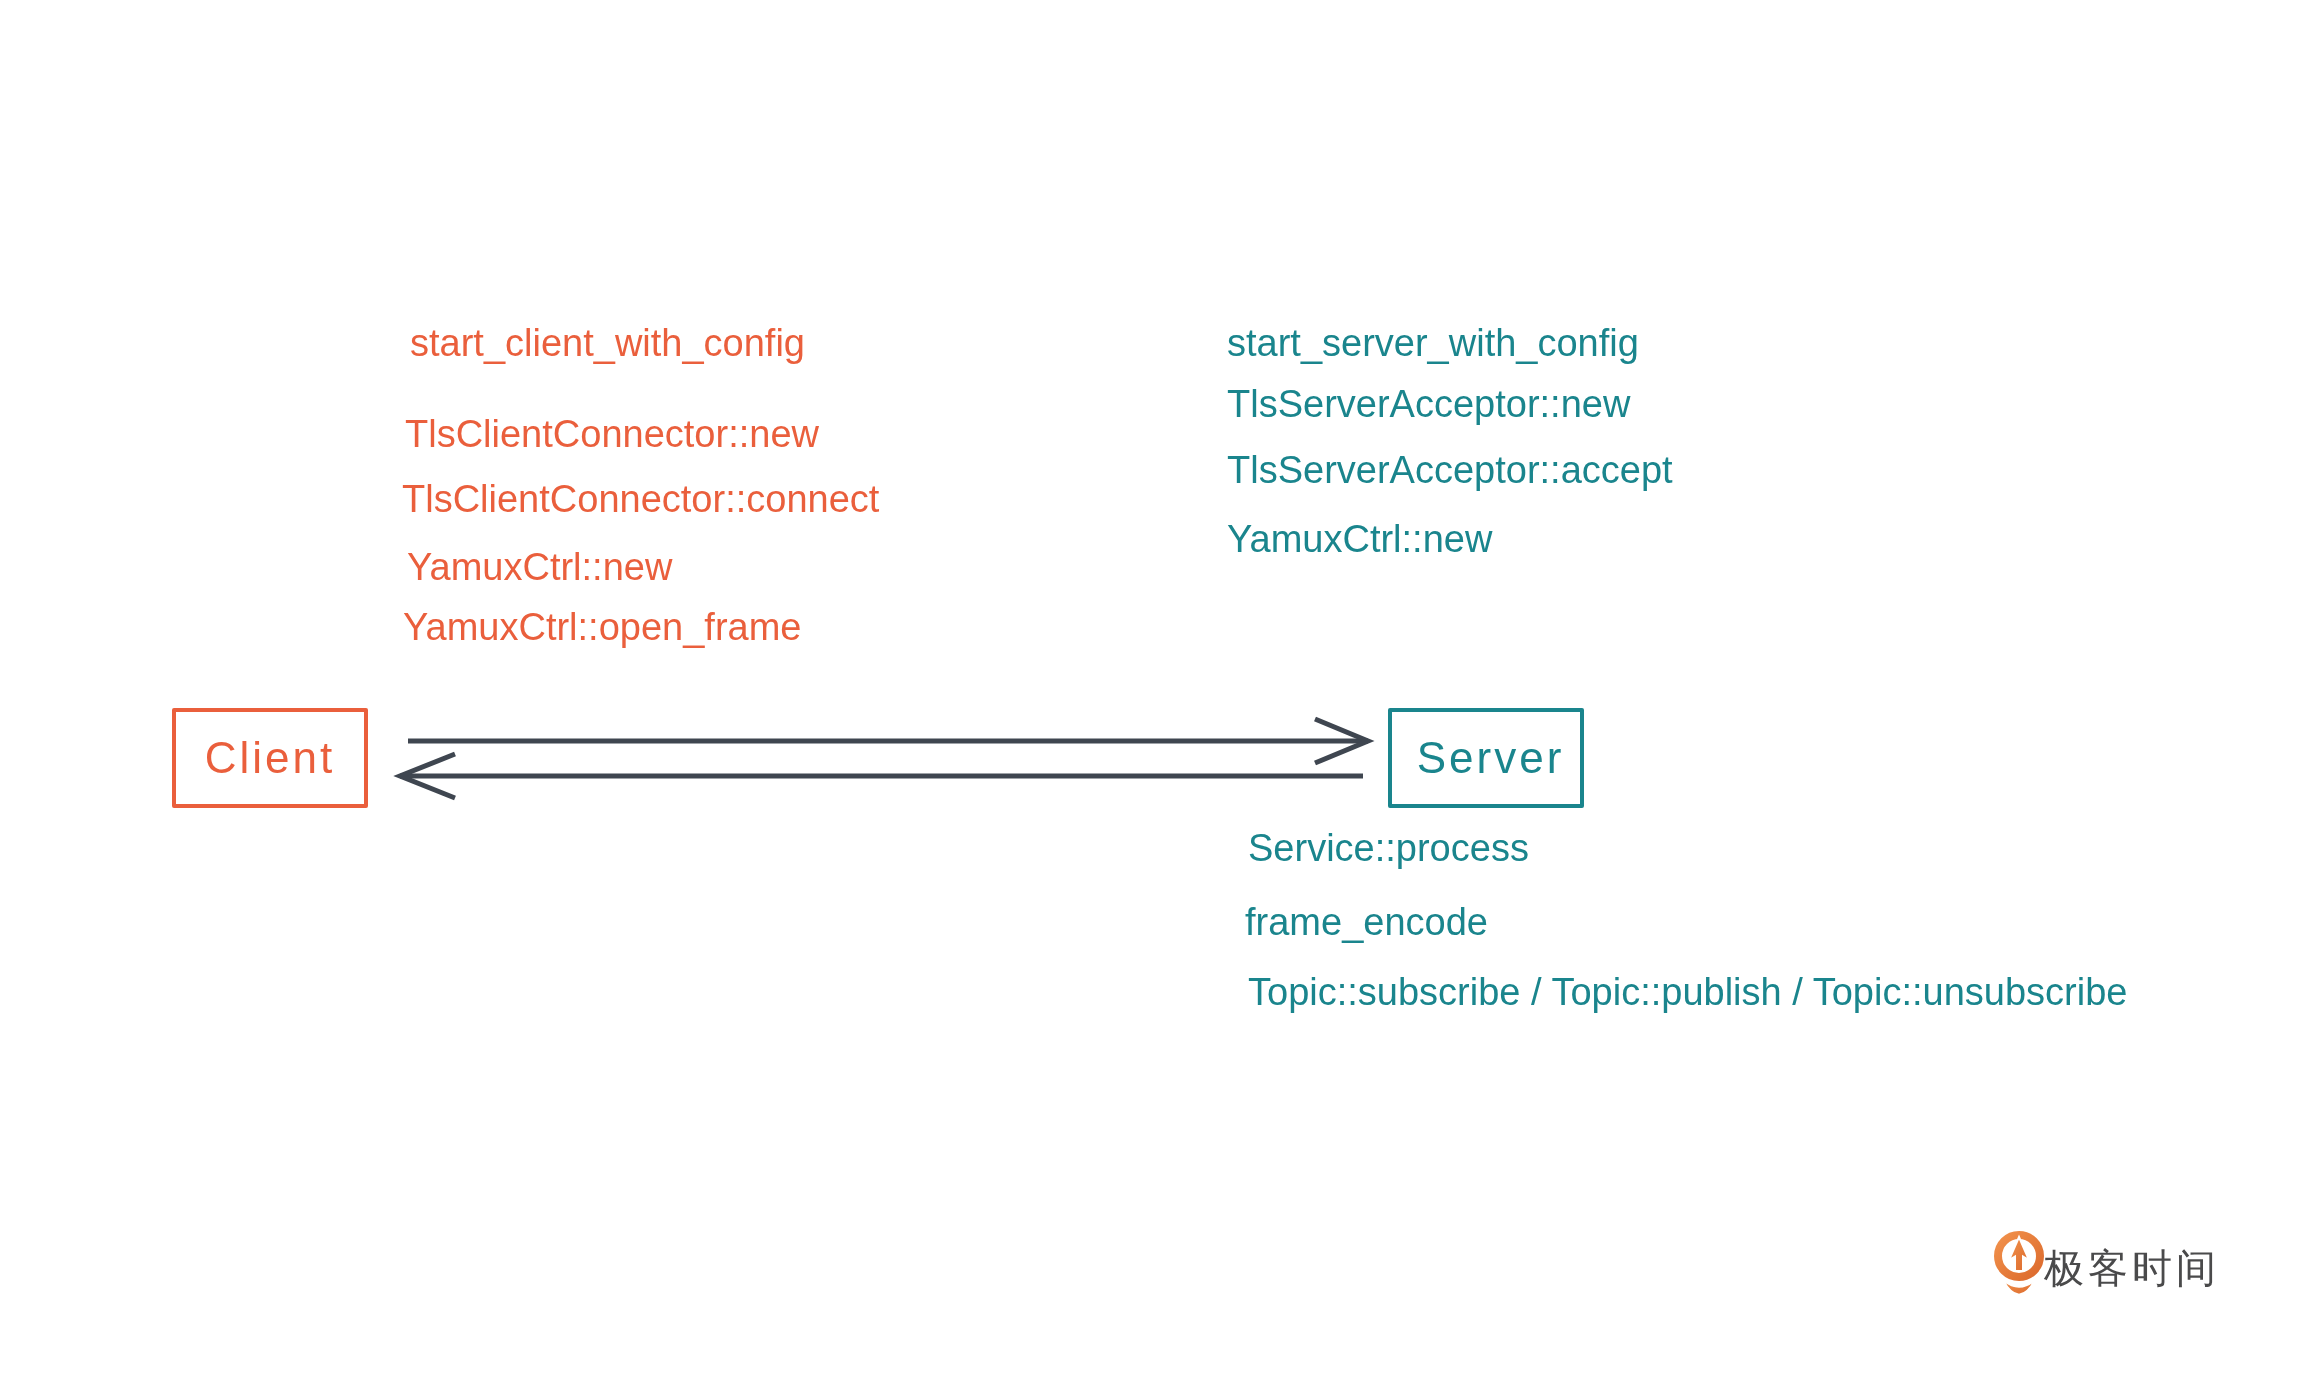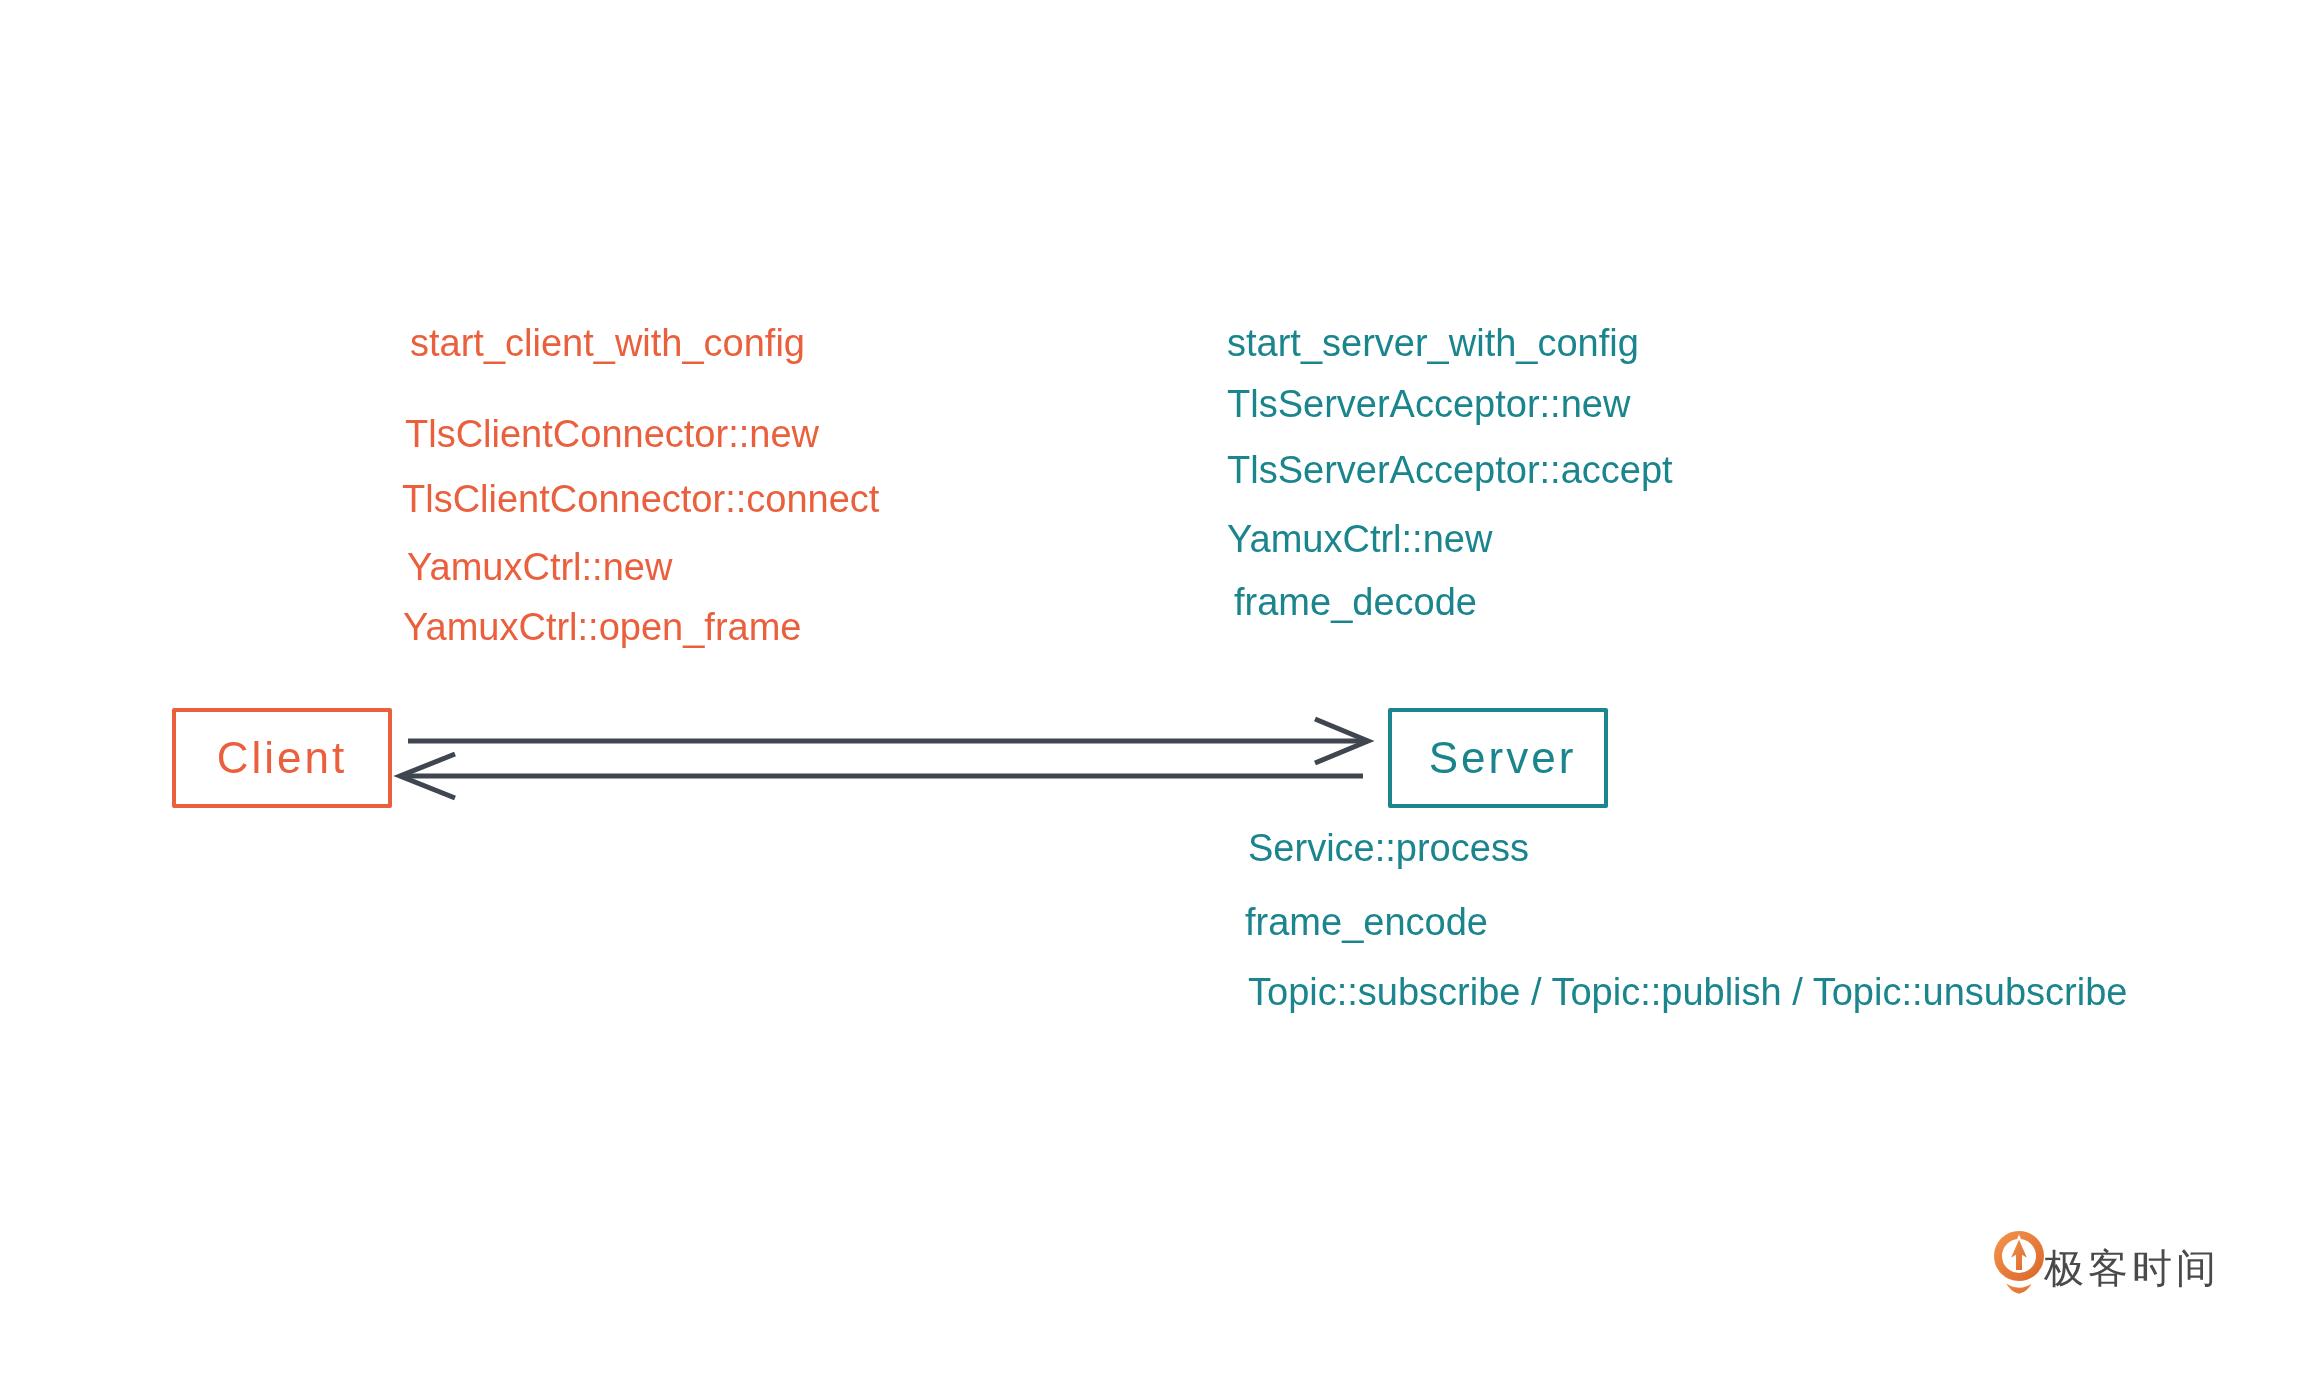--- a/index.html
+++ b/index.html
@@ -41,21 +41,21 @@
 
   
   .server-process { left: 1245px; top: 828px; }
   .server-process .call-label:nth-child(1) { margin-left: 3px; }
   .server-process .call-label:nth-child(2) { margin-top: 34px; }
   .server-process .call-label:nth-child(3) { margin-top: 30px; margin-left: 3px; }
 
   .box {
     position: absolute;
     box-sizing: border-box;
-    width: 220px;
+    width: 196px;
     height: 100px;
     display: flex;
     align-items: center;
     justify-content: center;
     font-size: 44px;
     letter-spacing: 3px;
     border-radius: 2px;
     background: #fff;
   }
   .client-box {
@@ -111,21 +111,20 @@
     <div class="call-label client-text">TlsClientConnector::connect</div>
     <div class="call-label client-text">YamuxCtrl::new</div>
     <div class="call-label client-text">YamuxCtrl::open_frame</div>
   </div>
 
   <div class="col server-calls">
     <div class="call-label server-text">start_server_with_config</div>
     <div class="call-label server-text">TlsServerAcceptor::new</div>
     <div class="call-label server-text">TlsServerAcceptor::accept</div>
     <div class="call-label server-text">YamuxCtrl::new</div>
-    <div class="call-label server-text">frame_decode</div>
   </div>
 
   <div class="box client-box">
     <span>Client</span>
   </div>
 
   <div class="box server-box">
     <span>Server</span>
   </div>
 

